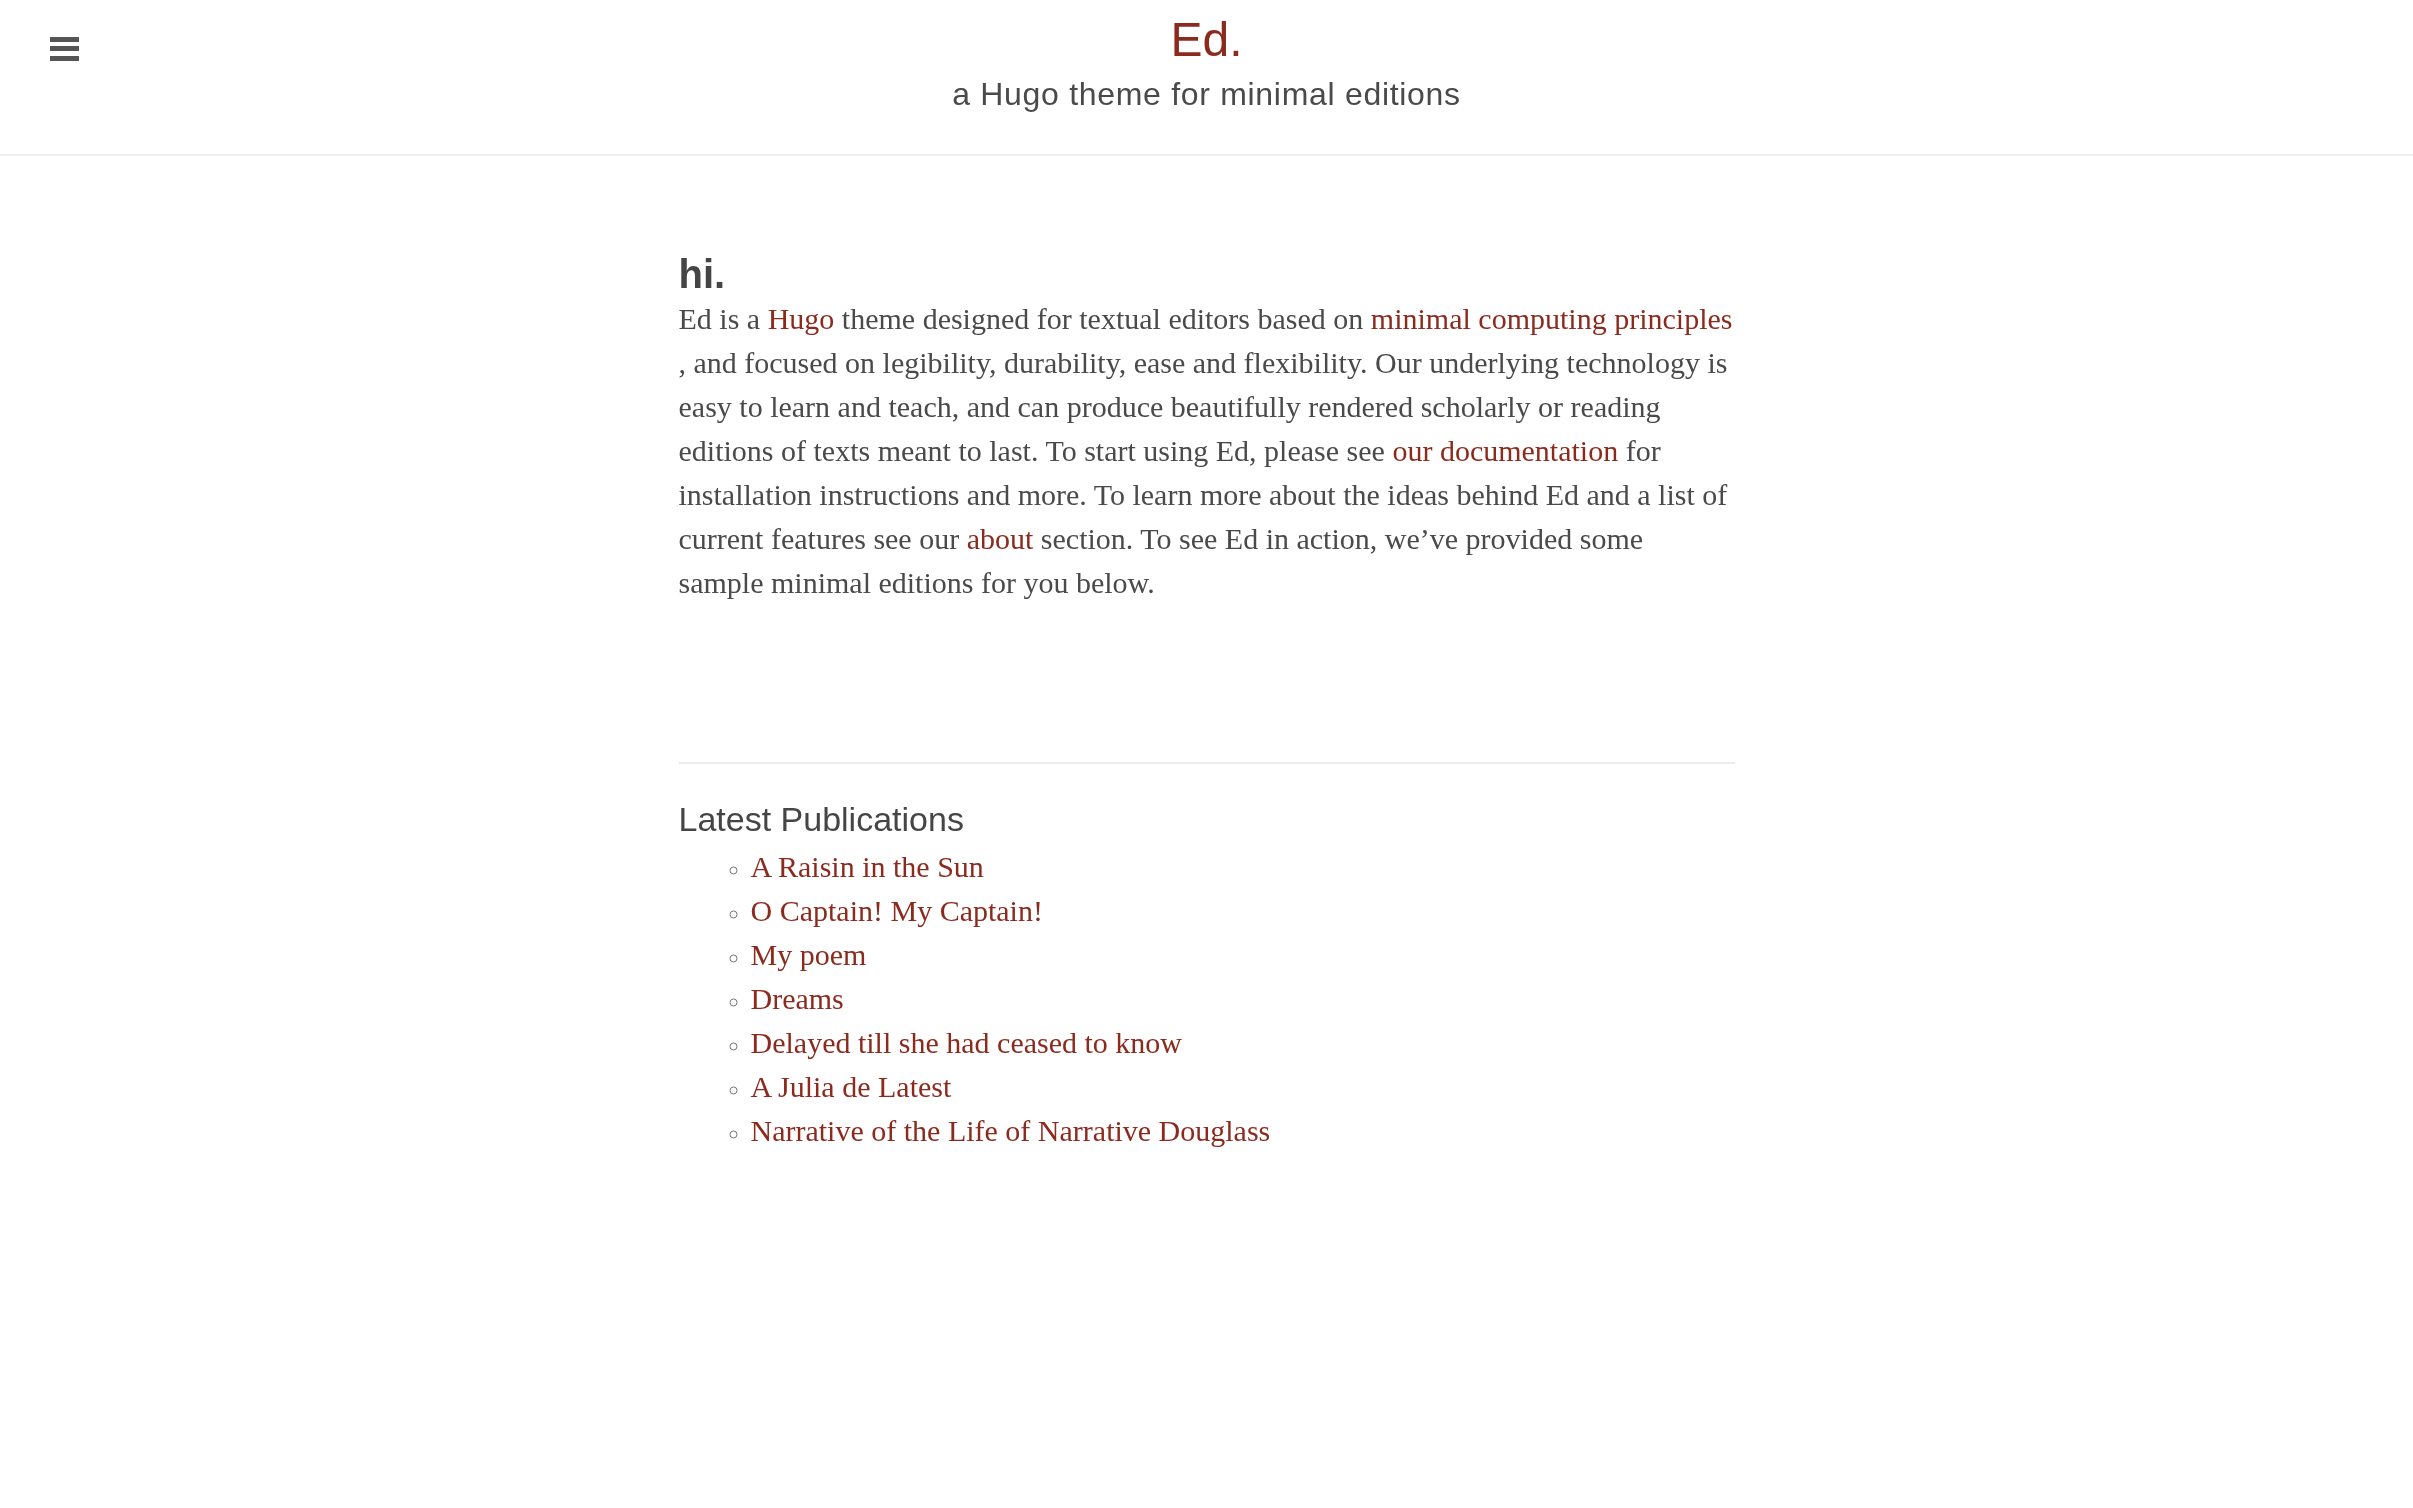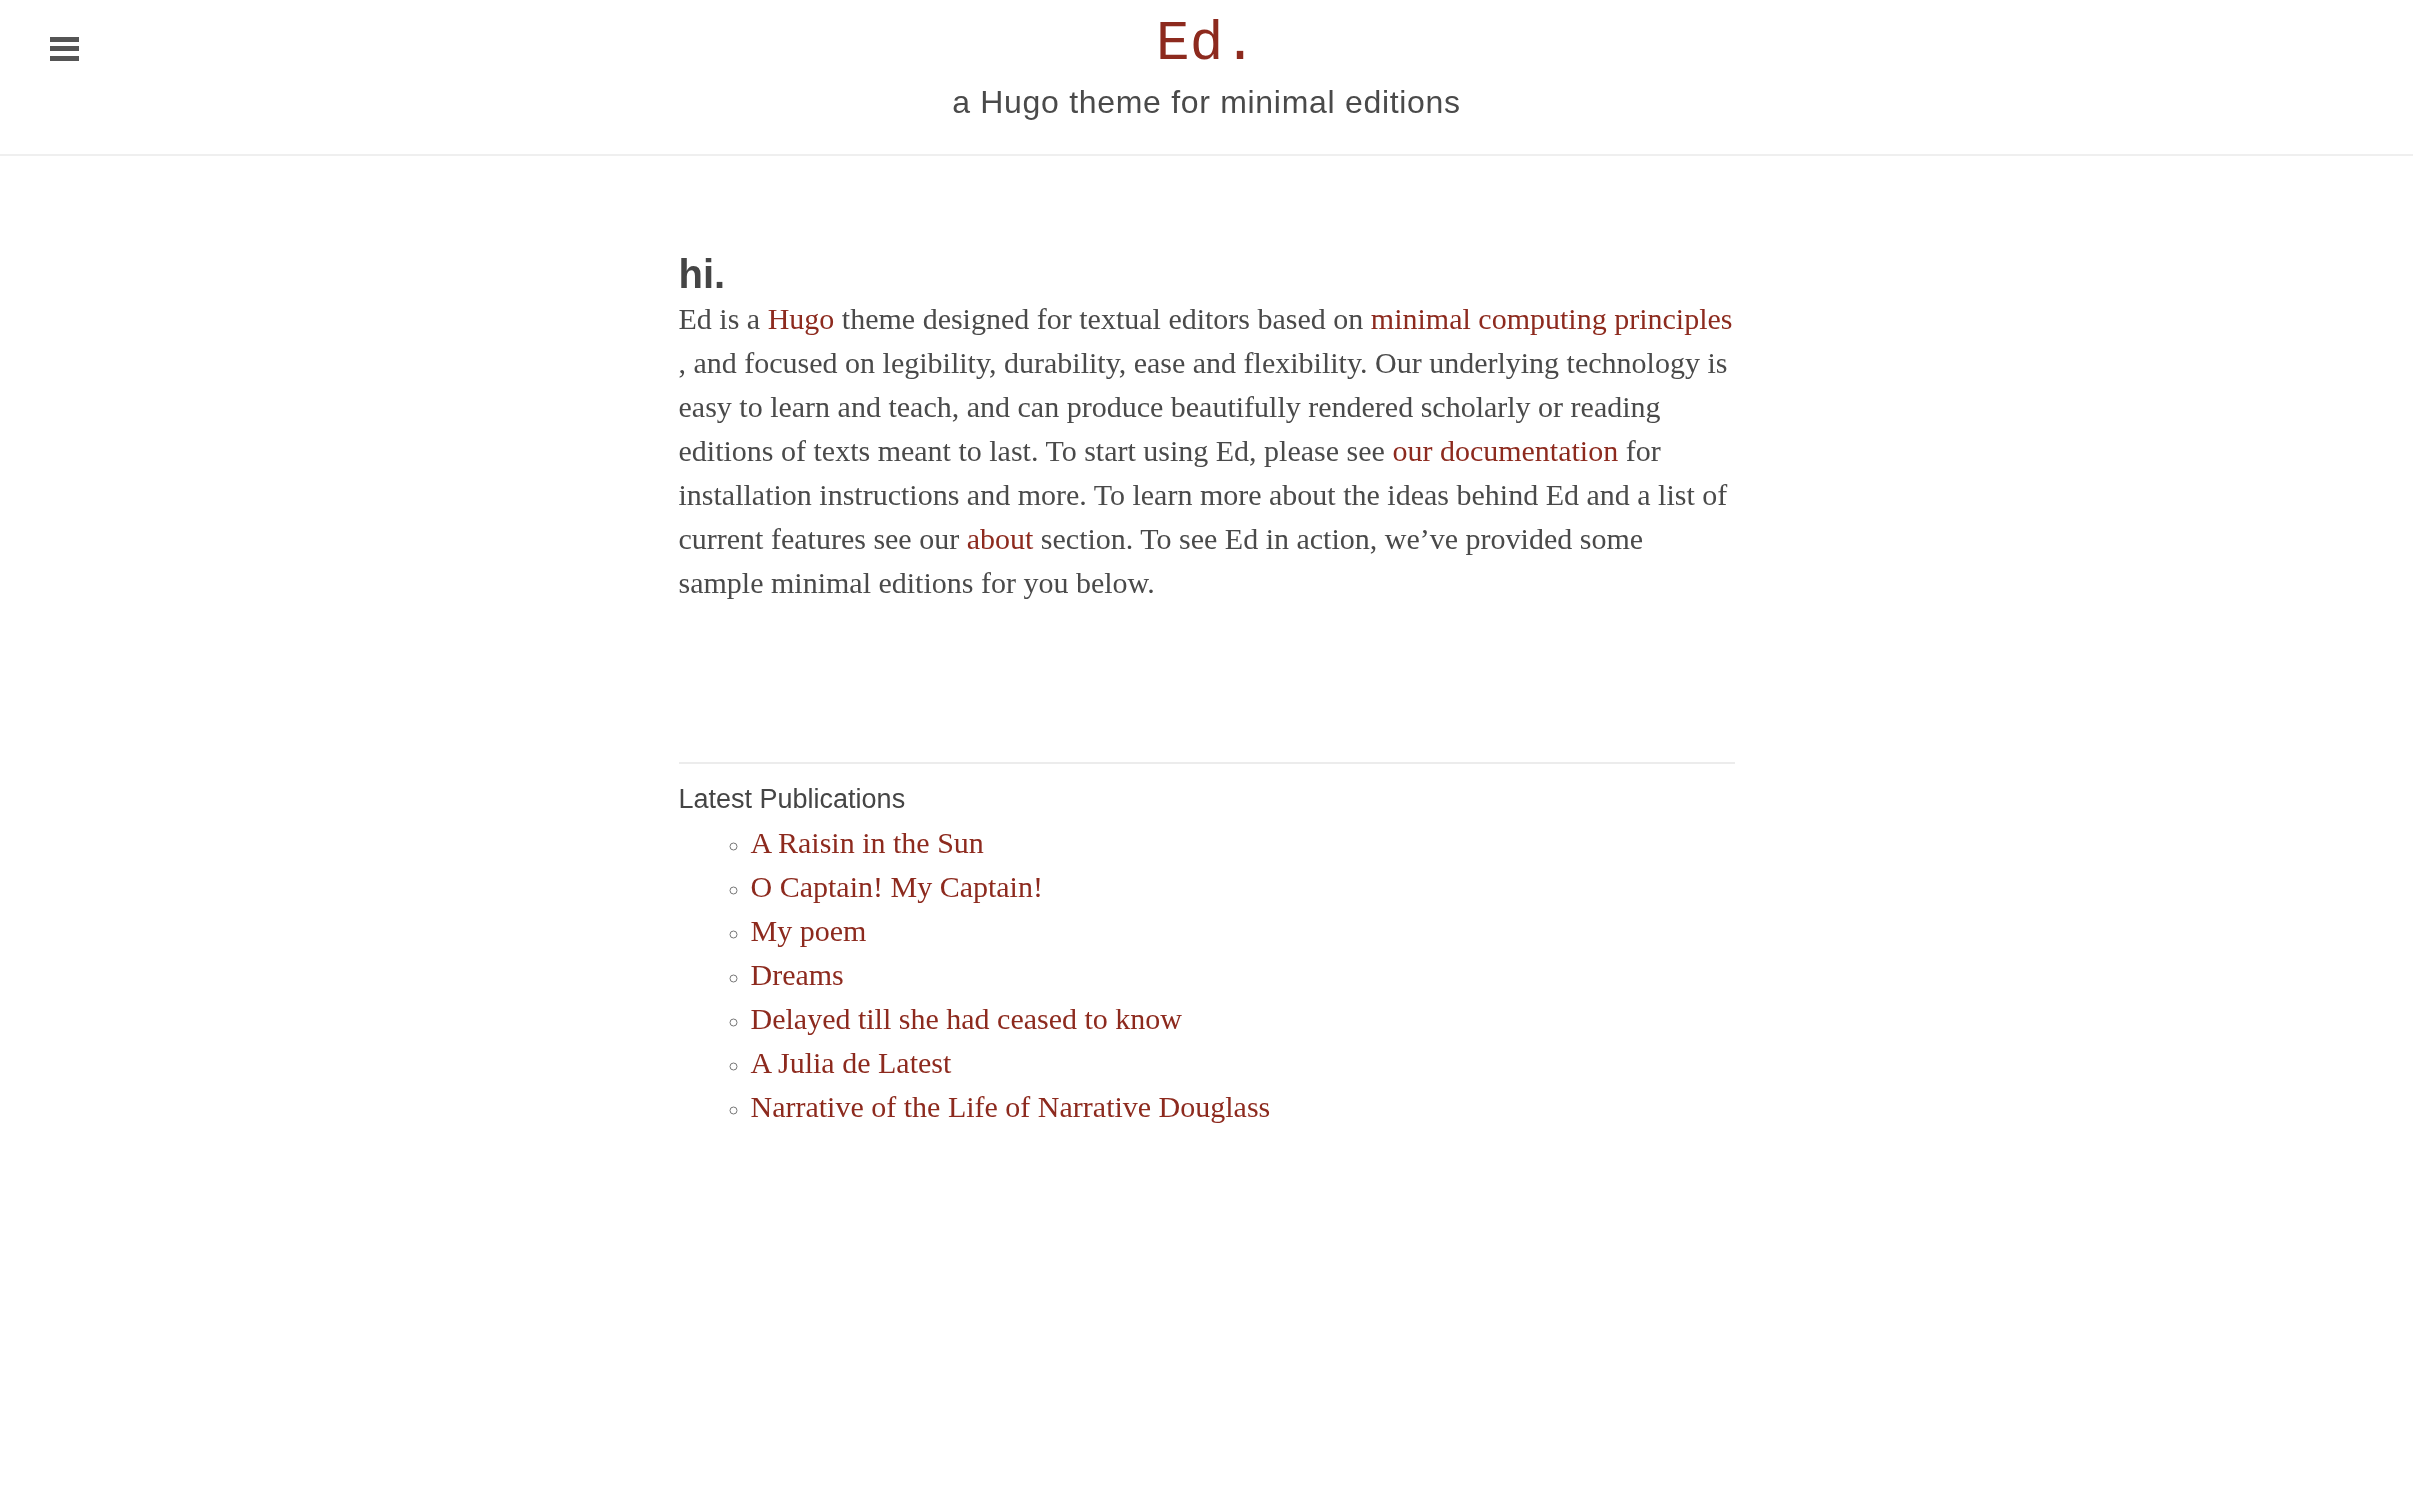--- a/index.html
+++ b/index.html
@@ -37,22 +37,22 @@
   .menu-button .bar{
     width:29px;height:5px;
     background:var(--menu-icon);
   }
   .masthead{
     text-align:center;
     padding-top:16px;
   }
   .site-title{
     display:inline-block;
-    font-family:Liberation Mono, monospace;
-    font-size:56px;
+    font-family:Liberation Sans, sans-serif;
+    font-size:48px;
     line-height:1;
     color:var(--accent);
     text-decoration:none;
     font-weight:400;
   }
   .site-subtitle{
     margin-top:11.5px;
     font-family:"Liberation Sans","DejaVu Sans",sans-serif;
     font-size:32px;
     color:var(--body-text);
@@ -81,24 +81,24 @@
     text-decoration:none;
     cursor:pointer;
   }
   .section-divider{
     margin-top:157px;
     border:none;
     border-top:2.2px solid var(--divider);
     height:0;
   }
   .pub-heading{
-    margin-top:19px;
+    margin-top:35px;
     font-family:"Liberation Sans","DejaVu Sans",sans-serif;
     font-weight:400;
-    font-size:27px;
+    font-size:34px;
     line-height:1.2;
     color:var(--heading-text);
   }
   .pub-list{
     margin-top:5.7px;
     padding-left:72px;
     list-style:circle;
     font-size:30px;
     line-height:44px;
   }

